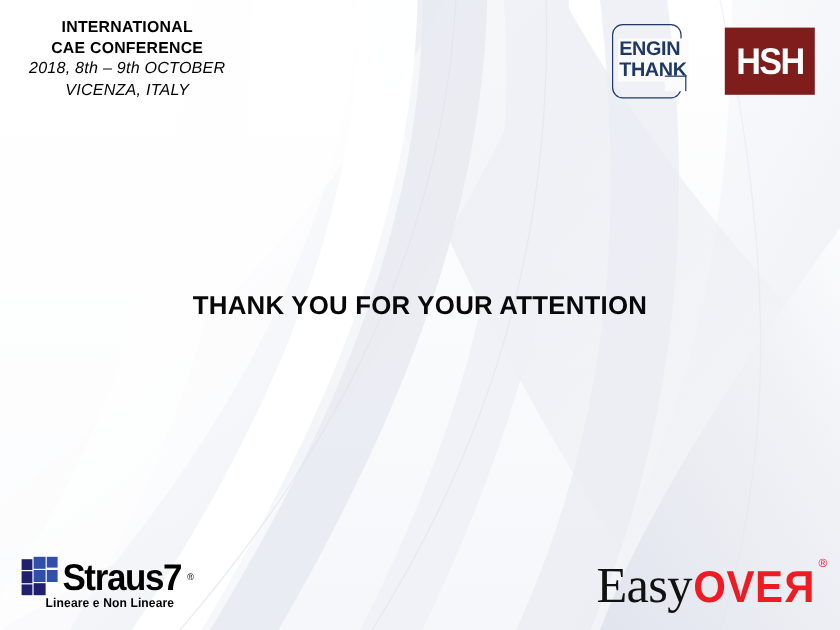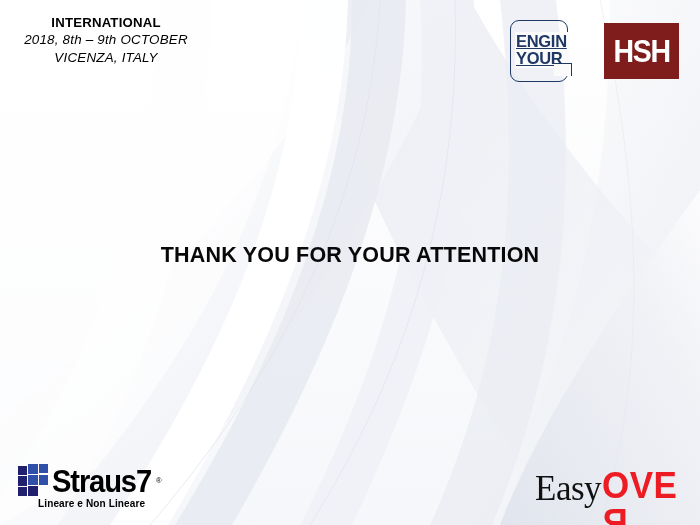--- a/index.html
+++ b/index.html
@@ -80,21 +80,20 @@
     top: 13px;
     color: #1f3864;
     font-family: "Liberation Sans", sans-serif;
     font-weight: bold;
     font-size: 16.5px;
     line-height: 17px;
     letter-spacing: -0.3px;
     background: #fbfbfc;
     padding: 1px 2px 1px 1px;
     white-space: nowrap;
-    text-decoration: underline;
   }
   #enginsoft-logo .es-text span { display: block; }
   #enginsoft-logo .es-notch {
     position: absolute;
     left: 45px;
     top: 44px;
     width: 18px;
     height: 13px;
     background: #fbfbfc;
     border-top: 1.6px solid #1f3864;
@@ -198,25 +197,24 @@
   #easyover-logo {
     position: absolute;
     left: 497px;
     top: 468px;
     z-index: 6;
     display: flex;
     align-items: baseline;
   }
   #easyover-logo .eo-easy {
     font-family: "Liberation Serif", serif;
-    font-size: 35px;
+    font-size: 42px;
     line-height: 42px;
     color: #111111;
     letter-spacing: -0.5px;
-    margin-left: 38px;
   }
   #easyover-logo .eo-over {
     position: relative;
     font-family: "Liberation Sans", sans-serif;
     font-weight: bold;
     font-size: 35px;
     line-height: 35px;
     color: #ed1c24;
     letter-spacing: 0.5px;
     margin-left: 1px;
@@ -293,29 +291,30 @@
       <path d="M380,0 C370,180 300,350 150,525" fill="none" stroke="#dfe3ec" stroke-width="1" opacity="0.7"></path>
       <path d="M455,0 C460,180 420,350 310,525" fill="none" stroke="#dde1eb" stroke-width="1" opacity="0.6"></path>
       <path d="M600,0 C640,190 650,360 600,525" fill="none" stroke="#e2e5ed" stroke-width="1" opacity="0.5"></path>
 
       <path d="M0,0 L300,0 C290,150 230,300 95,470 L0,525 Z" fill="#ffffff" opacity="0.62"></path>
     </svg>
   </div>
 
   <div id="conf-header">
     <span class="hl b">INTERNATIONAL</span>
+    <span class="hl b">CAE CONFERENCE</span>
     <span class="hl r">2018, 8th – 9th OCTOBER</span>
     <span class="hl r">VICENZA, ITALY</span>
   </div>
 
   <div id="enginsoft-logo">
     <div class="es-frame"></div>
     <div class="es-text">
       <span>ENGIN</span>
-      <span>YOUR</span>
+      <span>THANK</span>
     </div>
     <div class="es-notch"></div>
   </div>
 
   <div id="hsh-logo">
     <span class="hsh-text">HSH</span>
   </div>
 
   <div id="main-title">THANK YOU FOR YOUR ATTENTION</div>
 

